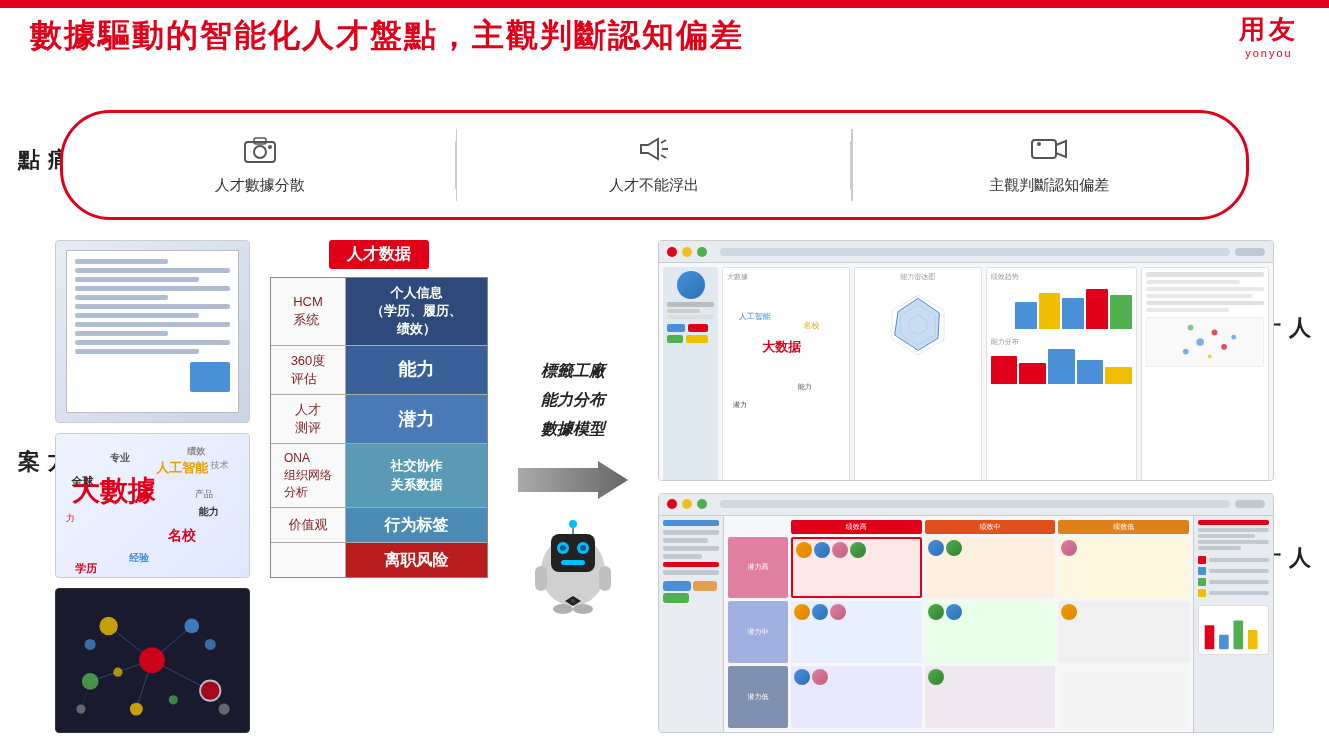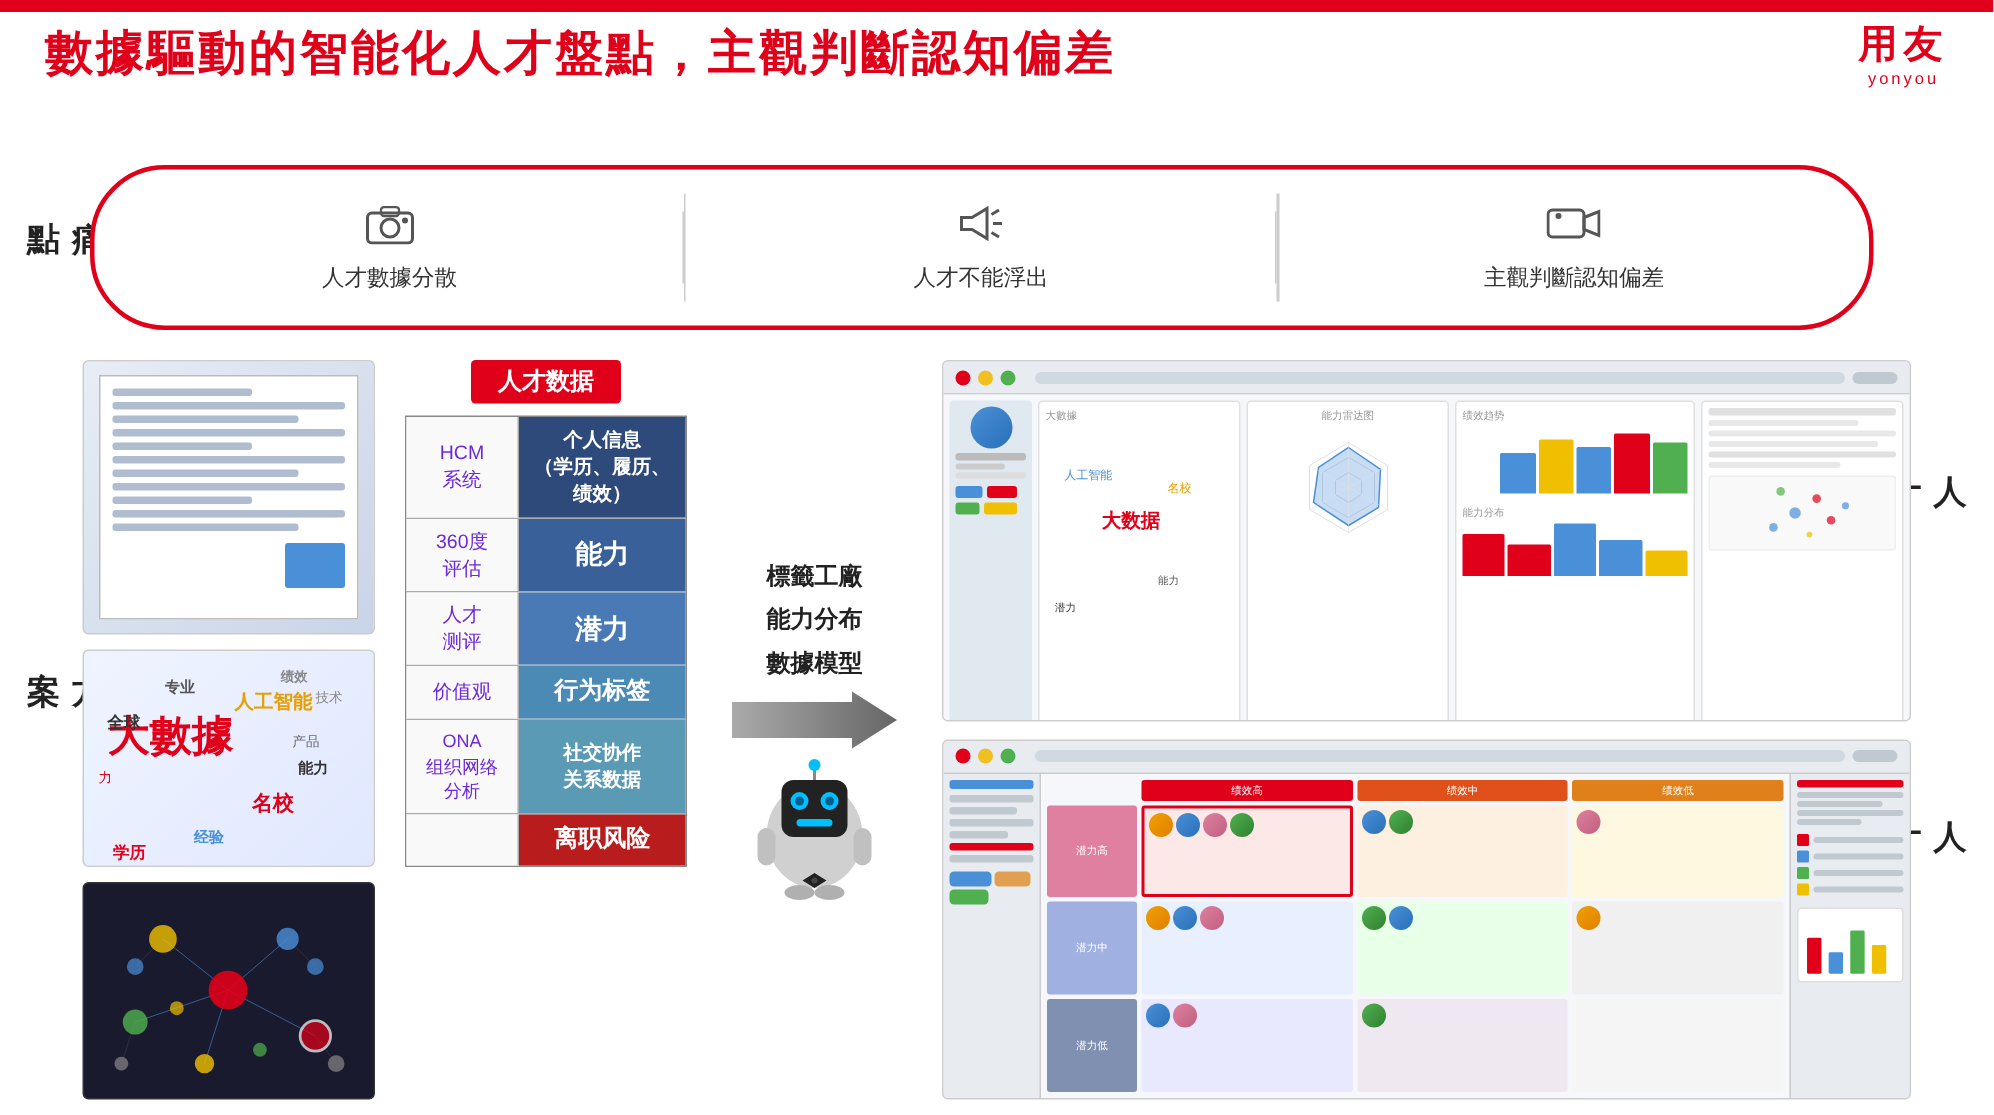--- a/index.html
+++ b/index.html
@@ -231,21 +231,21 @@
     }
     .network-inner {
       width: 100%;
       height: 100%;
       position: relative;
       overflow: hidden;
     }
 
     
     .data-column {
-      width: 188px;
+      width: 218px;
       display: flex;
       flex-direction: column;
       align-items: center;
       margin-left: 20px;
       flex-shrink: 0;
     }
     .data-header-label {
       background: #e0001a;
       color: #fff;
       padding: 4px 18px;
@@ -260,26 +260,25 @@
     }
     .data-row {
       display: flex;
       border-bottom: 1px solid #aaa;
     }
     .data-row:last-child { border-bottom: none; }
     .data-left {
       width: 75px;
       padding: 6px 5px;
       font-size: 13px;
-      color: #6d28d9;
+      color: #7f1d1d;
       border-right: 1px solid #aaa;
       display: flex;
       align-items: center;
       justify-content: center;
-      text-align: center;
       background: #f9f9f9;
       line-height: 1.4;
     }
     .data-right {
       flex: 1;
       padding: 6px 0;
       font-size: 13px;
       font-weight: 600;
       color: #fff;
       display: flex;
@@ -295,23 +294,24 @@
     .bg-light-blue { background: #5a9ab5; }
     .bg-slate { background: #b91c1c; }
 
     
     .arrow-robot {
       width: 150px;
       display: flex;
       flex-direction: column;
       align-items: center;
       justify-content: center;
-      gap: 2px;
+      gap: 16px;
       flex-shrink: 0;
       margin: 0 10px;
+      font-style: italic;
     }
     .factory-labels {
       text-align: center;
       font-size: 16px;
       font-weight: 600;
       color: #222;
       line-height: 1.8;
     }
     .big-arrow {
       width: 110px;
@@ -509,27 +509,27 @@
         <div class="data-left">360度<br>评估</div>
         <div class="data-right bg-medium-blue" style="font-size:18px;">能力</div>
       </div>
 
       <div class="data-row">
         <div class="data-left">人才<br>测评</div>
         <div class="data-right bg-steel" style="font-size:18px;">潜力</div>
       </div>
 
       <div class="data-row">
+        <div class="data-left" style="font-size:12px;">ONA<br>组织网络<br>分析</div>
+        <div class="data-right bg-light-blue" style="font-size:13px;">社交协作<br>关系数据</div>
+      </div>
+
+      <div class="data-row">
         <div class="data-left">价值观</div>
         <div class="data-right bg-mid" style="font-size:16px;">行为标签</div>
-      </div>
-
-      <div class="data-row">
-        <div class="data-left" style="font-size:12px;">ONA<br>组织网络<br>分析</div>
-        <div class="data-right bg-light-blue" style="font-size:13px;">社交协作<br>关系数据</div>
       </div>
 
       <div class="data-row">
         <div class="data-left"></div>
         <div class="data-right bg-slate" style="font-size:16px;">离职风险</div>
       </div>
     </div>
   </div>
 
   <div class="arrow-robot">

